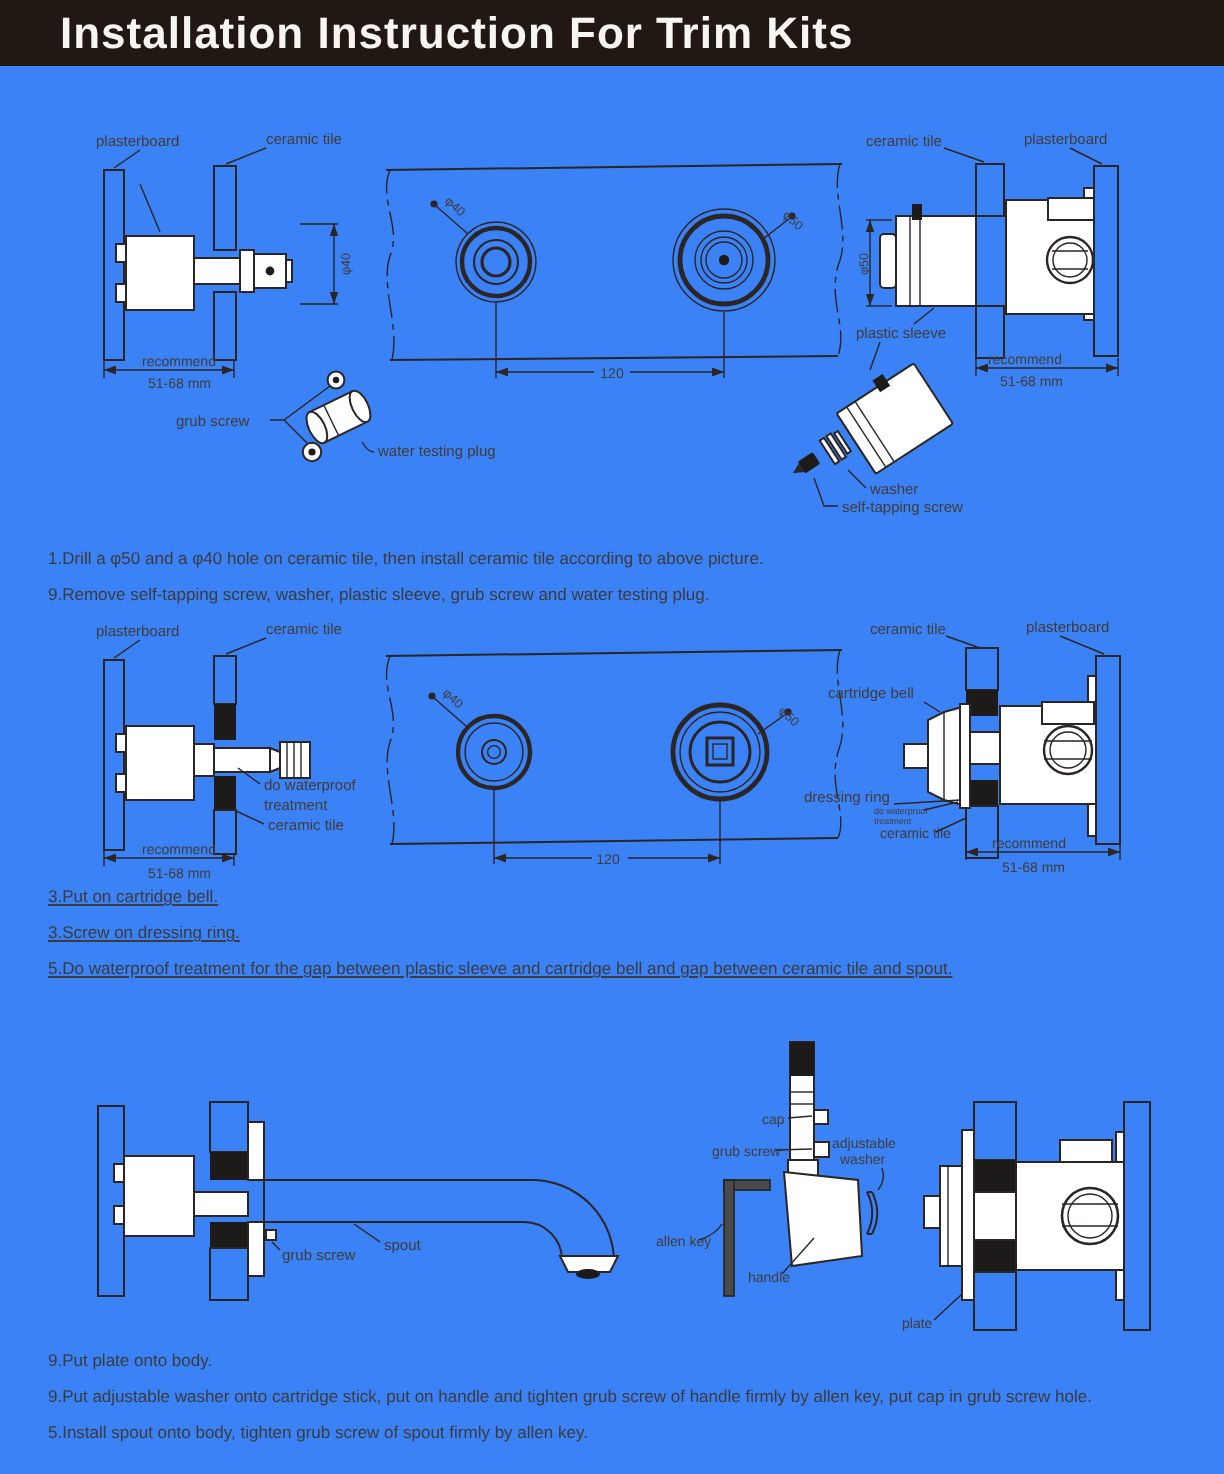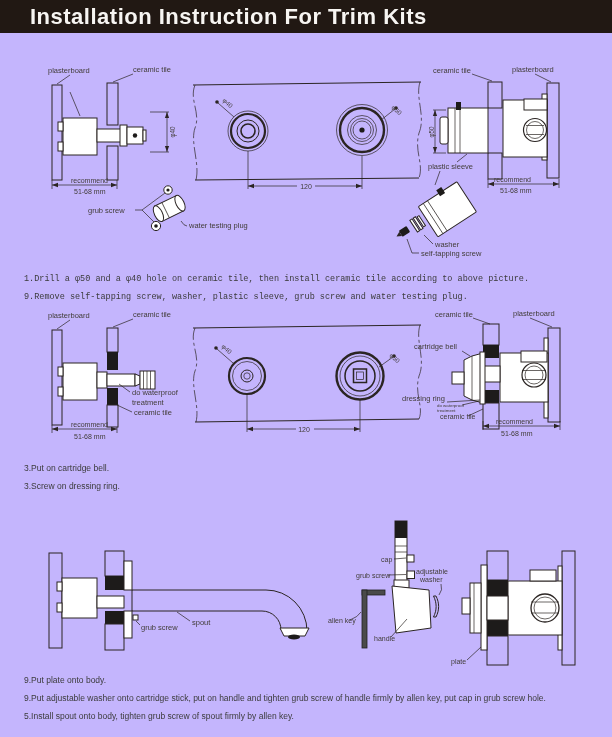--- a/index.html
+++ b/index.html
@@ -1,29 +1,29 @@
 <!DOCTYPE html>
 <html><head>
 <meta charset="utf-8">
 <style>
   html,body{margin:0;padding:0;background:#fff;}
-  .page{position:relative;width:612px;height:737px;background:#c4b5fd;overflow:hidden;
+  .page{position:relative;width:612px;height:737px;background:#3b82f6;overflow:hidden;
         font-family:"Liberation Sans",sans-serif;}
   .titlebar{position:absolute;top:0;left:0;width:612px;height:33px;background:#211813;
             display:flex;align-items:center;}
   .titlebar h1{margin:0 0 0 30px;color:#f7f5f2;font-size:22px;font-weight:bold;
                letter-spacing:0.5px;font-family:"Liberation Sans",sans-serif;}
   svg{position:absolute;left:0;display:block;}
   #sec1{top:58px;}
   #sec2{top:308px;}
   #sec3{top:516px;}
   .steps{position:absolute;left:24px;width:575px;color:#3b3b3b;font-size:8.5px;}
   .steps p{margin:0;line-height:18px;white-space:nowrap;}
-  #stepsA{top:270px;font-family:Liberation Mono, monospace;}
-  #stepsB{top:459px;}
+  #stepsA{top:270px;}
+  #stepsB{top:439px;text-decoration:underline;}
   #stepsC{top:671px;}
   svg text{font-family:"Liberation Sans",sans-serif;fill:#413c38;}
   .lbl{font-size:7.5px;}
   .lbs{font-size:7px;}
   .dim{font-size:6.3px;}
   .tiny{font-size:4.4px;}
   .ln{stroke:#2b2523;stroke-width:1;fill:none;}
   .th{stroke:#2b2523;stroke-width:0.7;fill:none;}
   .wh{fill:#ffffff;stroke:#2b2523;stroke-width:1;}
   .bk{fill:#1d1b1a;stroke:none;}
@@ -345,20 +345,21 @@
         <polygon points="560,118 554,115.8 554,120.2" class="ar"></polygon>
         <text x="496" y="116" class="lbs">recommend</text>
         <text x="501" y="128" class="lbs">51-68 mm</text>
       </g>
     </g>
   </svg>
 
   <div id="stepsB" class="steps">
     <p>3.Put on cartridge bell.</p>
     <p>3.Screw on dressing ring.</p>
+    <p>5.Do waterproof treatment for the gap between plastic sleeve and cartridge bell and gap between ceramic tile and spout.</p>
   </div>
 
   <svg id="sec3" width="612" height="158" viewBox="0 0 612 158">
     <defs>
       <pattern id="pb3" patternUnits="userSpaceOnUse" width="6" height="6">
         <path d="M0,6 L6,0 M0,0 L6,6" stroke="#7a7a7a" stroke-width="1"></path>
       </pattern>
       <pattern id="ct3" patternUnits="userSpaceOnUse" width="4" height="4">
         <path d="M0,4 L4,0 M0,0 L4,4" stroke="#3c3c3c" stroke-width="1"></path>
       </pattern>

